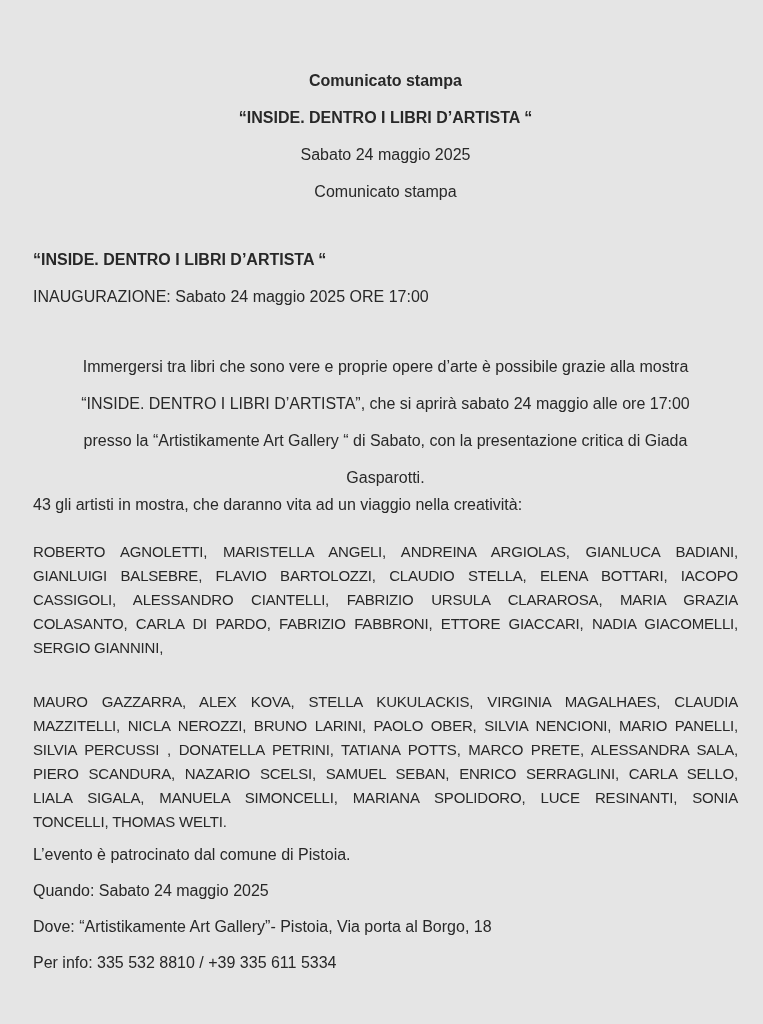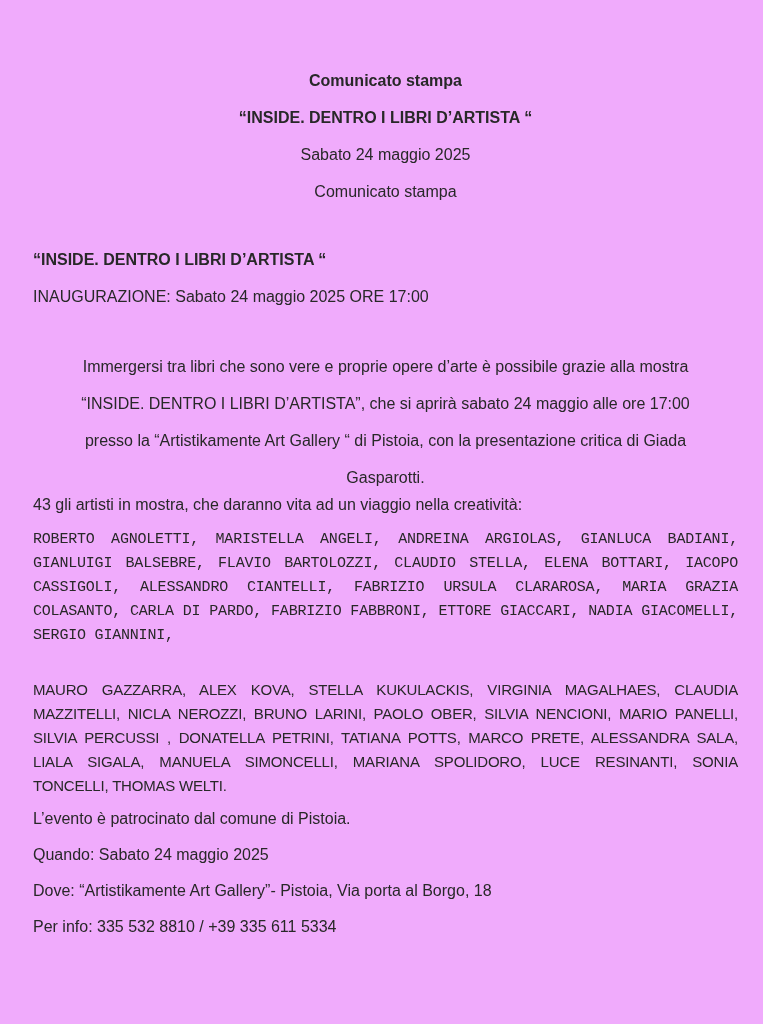--- a/index.html
+++ b/index.html
@@ -5,21 +5,21 @@
   html, body {
     margin: 0;
     padding: 0;
     background: #ffffff;
   }
   .page {
     position: relative;
     width: 763px;
     height: 1024px;
     box-sizing: border-box;
-    background: #f0abfc;
+    background: #e5e5e5;
     color: #282828;
     padding: 62px 25px 0 33px;
     font-family: "Liberation Sans", "DejaVu Sans", sans-serif;
     font-size: 16px;
     overflow: hidden;
   }
   .center { text-align: center; }
   .bold { font-weight: bold; }
   .hline { line-height: 37px; }
   .section-event { margin-top: 31px; }
@@ -31,21 +31,21 @@
     letter-spacing: -0.2px;
   }
   .artists .tline {
     line-height: 24px;
     text-align: justify;
     text-align-last: justify;
   }
   .artists .tline:last-child {
     text-align-last: left;
   }
-  .artists-1 { margin-top: 5px; font-family: Liberation Mono, monospace; }
+  .artists-1 { margin-top: 17px; }
   .artists-2 { margin-top: 30px; }
   .footer { margin-top: 3px; }
   .footer .fline { line-height: 36px; }
 </style>
 </head>
 <body>
 
 <div class="page">
 
   <div class="header center">
@@ -56,38 +56,39 @@
   </div>
 
   <div class="section-event">
     <div class="hline bold">“INSIDE. DENTRO I LIBRI D’ARTISTA “</div>
     <div class="hline">INAUGURAZIONE: Sabato 24 maggio 2025 ORE 17:00</div>
   </div>
 
   <div class="intro">
       <div class="tline">Immergersi tra libri che sono vere e proprie opere d’arte è possibile grazie alla mostra</div>
       <div class="tline">“INSIDE. DENTRO I LIBRI D’ARTISTA”, che si aprirà sabato 24 maggio alle ore 17:00</div>
-      <div class="tline">presso la “Artistikamente Art Gallery “ di Pistoia, con la presentazione critica di Giada</div>
+      <div class="tline">presso la “Artistikamente Art Gallery “ di Sabato, con la presentazione critica di Giada</div>
       <div class="tline">Gasparotti.</div>
     </div>
 
   <div class="lead">43 gli artisti in mostra, che daranno vita ad un viaggio nella creatività:</div>
 
   <div class="artists artists-1">
       <div class="tline">ROBERTO AGNOLETTI, MARISTELLA ANGELI, ANDREINA ARGIOLAS, GIANLUCA BADIANI,</div>
       <div class="tline">GIANLUIGI BALSEBRE, FLAVIO BARTOLOZZI, CLAUDIO STELLA, ELENA BOTTARI, IACOPO</div>
       <div class="tline">CASSIGOLI, ALESSANDRO CIANTELLI, FABRIZIO URSULA CLARAROSA, MARIA GRAZIA</div>
       <div class="tline">COLASANTO, CARLA DI PARDO, FABRIZIO FABBRONI, ETTORE GIACCARI, NADIA GIACOMELLI,</div>
       <div class="tline">SERGIO GIANNINI,</div>
     </div>
 
   <div class="artists artists-2">
       <div class="tline">MAURO GAZZARRA, ALEX KOVA, STELLA KUKULACKIS, VIRGINIA MAGALHAES, CLAUDIA</div>
       <div class="tline">MAZZITELLI, NICLA NEROZZI, BRUNO LARINI, PAOLO OBER, SILVIA NENCIONI, MARIO PANELLI,</div>
       <div class="tline">SILVIA PERCUSSI , DONATELLA PETRINI, TATIANA POTTS, MARCO PRETE, ALESSANDRA SALA,</div>
+      <div class="tline">PIERO SCANDURA, NAZARIO SCELSI, SAMUEL SEBAN, ENRICO SERRAGLINI, CARLA SELLO,</div>
       <div class="tline">LIALA SIGALA, MANUELA SIMONCELLI, MARIANA SPOLIDORO, LUCE RESINANTI, SONIA</div>
       <div class="tline">TONCELLI, THOMAS WELTI.</div>
     </div>
 
   <div class="footer">
     <div class="fline">L’evento è patrocinato dal comune di Pistoia.</div>
     <div class="fline">Quando: Sabato 24 maggio 2025</div>
     <div class="fline">Dove: “Artistikamente Art Gallery”- Pistoia, Via porta al Borgo, 18</div>
     <div class="fline">Per info: 335 532 8810 / +39 335 611 5334</div>
   </div>

